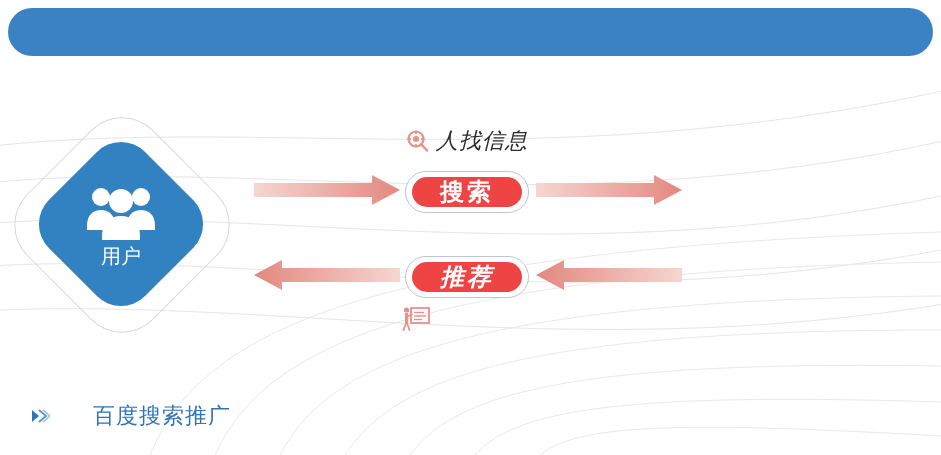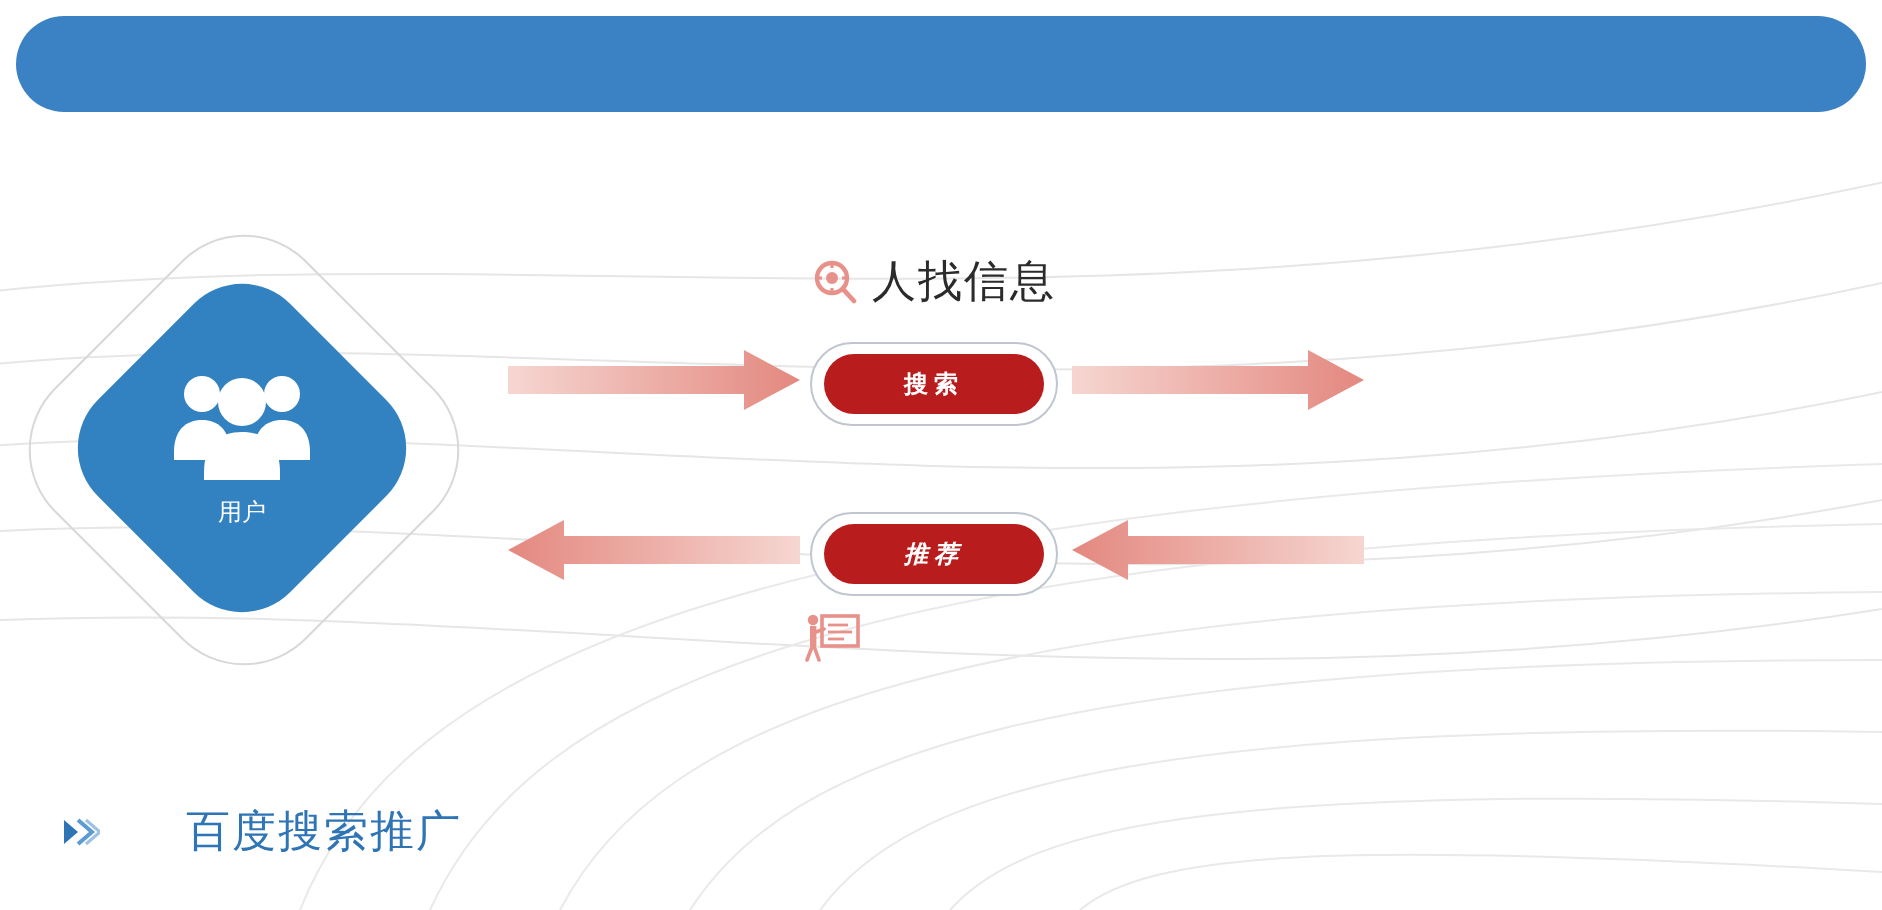--- a/index.html
+++ b/index.html
@@ -55,21 +55,21 @@
     border-radius:34px;
     transform:rotate(45deg);
   }
   .diamond-content{
     position:absolute;
     width:176px;height:176px;
     display:flex;flex-direction:column;
     align-items:center;justify-content:center;
   }
   .diamond-label{
-    color:#ffffff;font-size:12px;line-height:17px;
+    color:#ffffff;font-size:20px;line-height:17px;
     margin-top:8px;white-space:nowrap;
   }
 
   #left-diamond{left:33px;top:136px;width:176px;height:176px;}
   #right-diamond{left:709px;top:136px;width:176px;height:176px;}
 
   
   .arrow{position:absolute;z-index:6;}
 
   
@@ -78,36 +78,37 @@
     position:absolute;left:0;top:0;
     width:124px;height:42px;
     border:1px solid #bfc6cf;
     border-radius:21px;
     box-sizing:border-box;
     background:#ffffff;
   }
   .pill-btn{
     position:absolute;left:7px;top:6px;
     width:110px;height:30px;
-    background:#b91c1c;
+    background:#ef4444;
     border-radius:15px;
     color:#ffffff;
-    font-size:12px;font-weight:bold;
+    font-size:24px;font-weight:bold;
     display:flex;align-items:center;justify-content:center;
     letter-spacing:3px;
     box-sizing:border-box;
   }
   #search-pill{left:405px;top:171px;width:124px;height:42px;}
   #recommend-pill{left:405px;top:256px;width:124px;height:50px;font-style:italic;}
 
   
   .caption{
     position:absolute;z-index:7;
     display:flex;align-items:center;
     white-space:nowrap;
+    font-style:italic;
   }
   .caption-text{
     font-size:22px;line-height:22px;color:#2b2b2b;
     margin-left:6px;letter-spacing:1px;
   }
   #caption-top{left:406px;top:129px;}
   #caption-bottom{left:402px;top:306px;}
 
   
   #footer{

